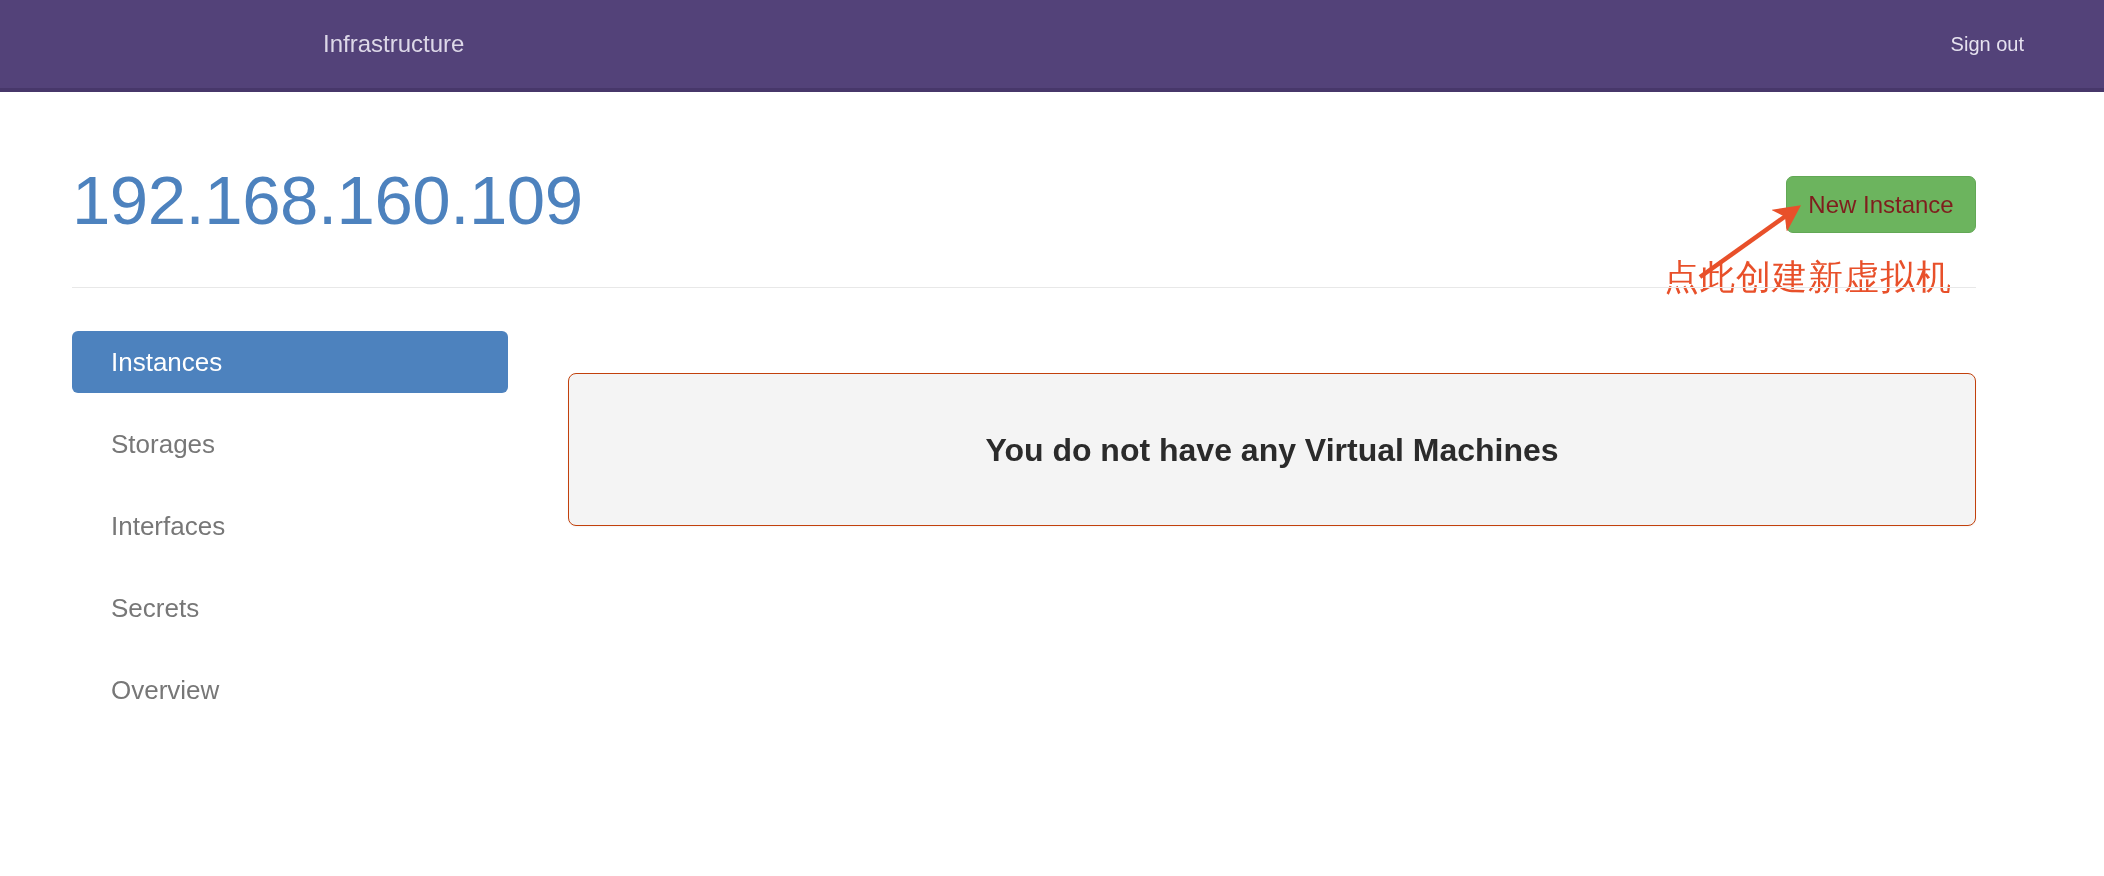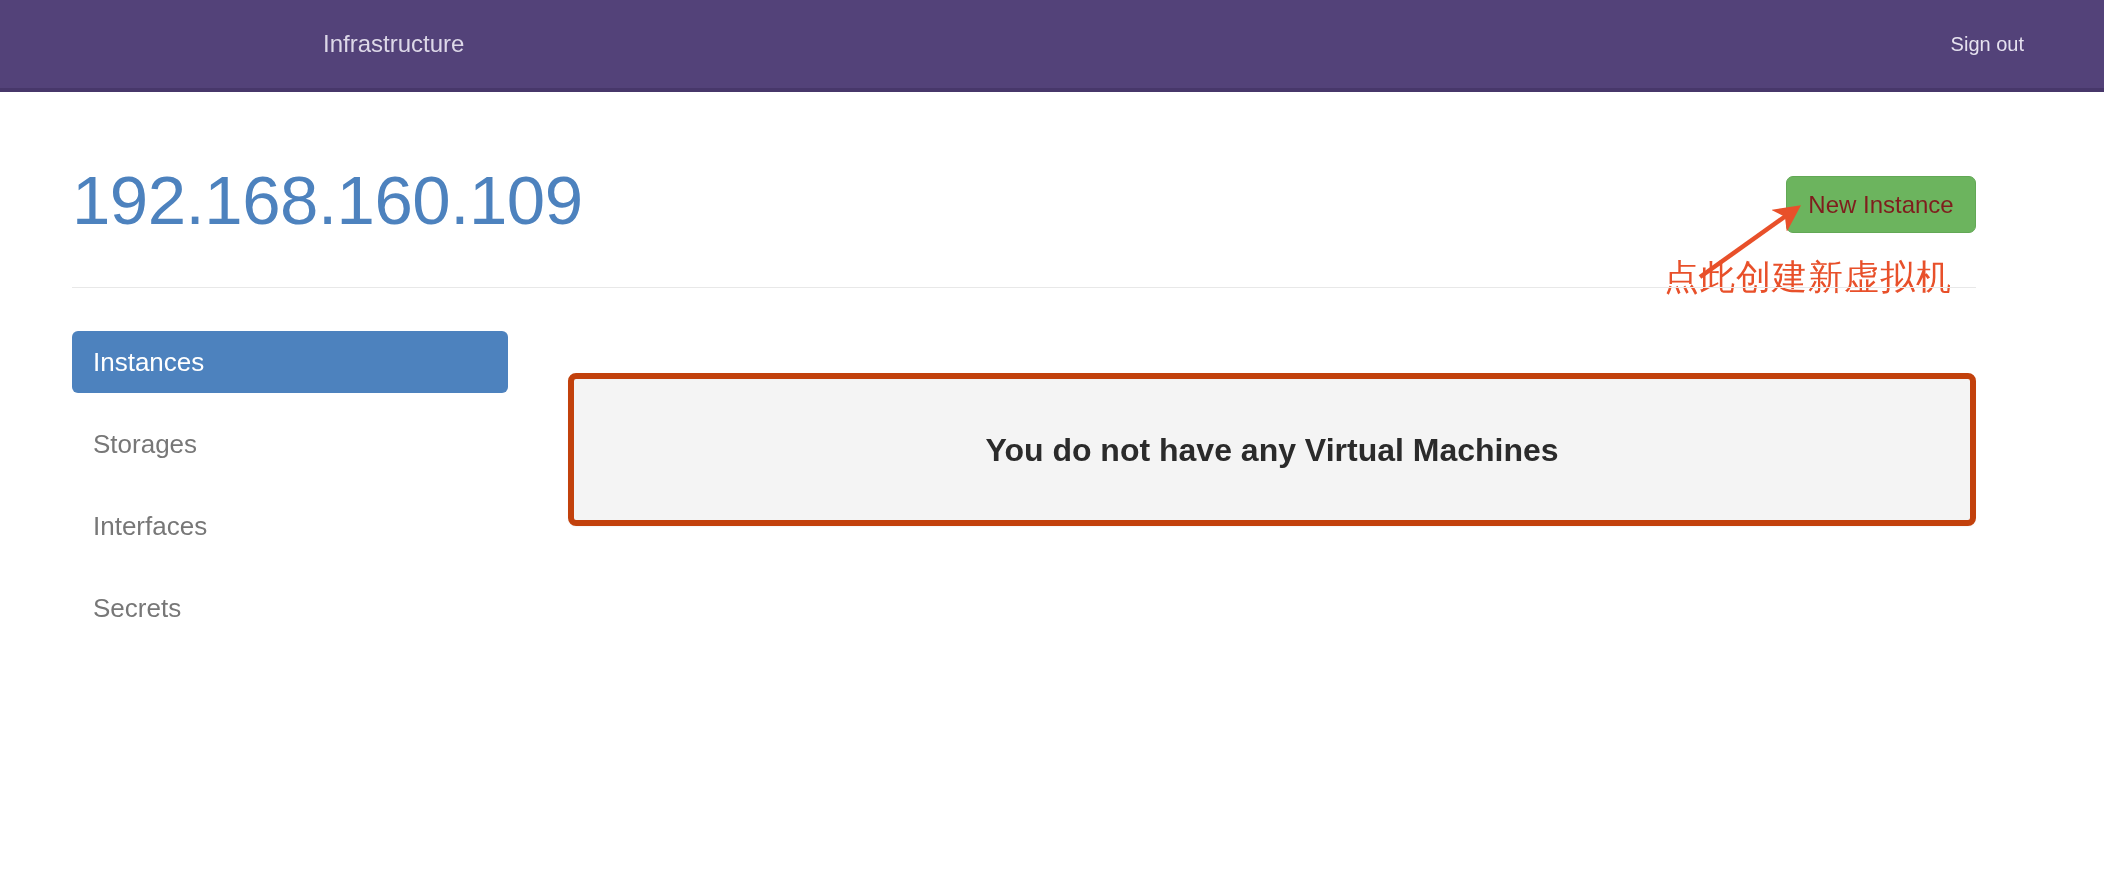--- a/index.html
+++ b/index.html
@@ -119,42 +119,42 @@
   .sidebar {
     position: absolute;
     left: 72px;
     top: 331px;
     width: 436px;
   }
   .side-item {
     display: block;
     height: 62px;
     line-height: 62px;
-    padding-left: 21px;
+    padding-left: 39px;
     font-size: 26px;
     color: #777777;
     text-decoration: none;
     border-radius: 6px;
     margin-bottom: 20px;
     white-space: nowrap;
   }
   .side-item.active {
     background: #4d82be;
     color: #ffffff;
   }
 
   
   .panel {
     position: absolute;
     left: 568px;
     top: 373px;
     width: 1408px;
     height: 153px;
     background: #f4f4f4;
-    border: 6px solid #c2410c;
+    border: 1px solid #c2410c;
     border-radius: 8px;
     box-shadow: 0 1px 2px rgba(0,0,0,0.045);
   }
   .panel-body {
     width: 100%;
     height: 100%;
     display: flex;
     align-items: center;
     justify-content: center;
   }
@@ -189,19 +189,20 @@
 
 <div class="annot-text">点此创建新虚拟机</div>
 
 <hr class="title-rule">
 
 <nav class="sidebar">
   <a class="side-item active" href="#">Instances</a>
   <a class="side-item" href="#">Storages</a>
   <a class="side-item" href="#">Interfaces</a>
   <a class="side-item" href="#">Secrets</a>
+  <a class="side-item" href="#">Overview</a>
 </nav>
 
 <section class="panel">
   <div class="panel-body">
     <div class="empty-msg">You do not have any Virtual Machines</div>
   </div>
 </section>
 
 </body></html>

